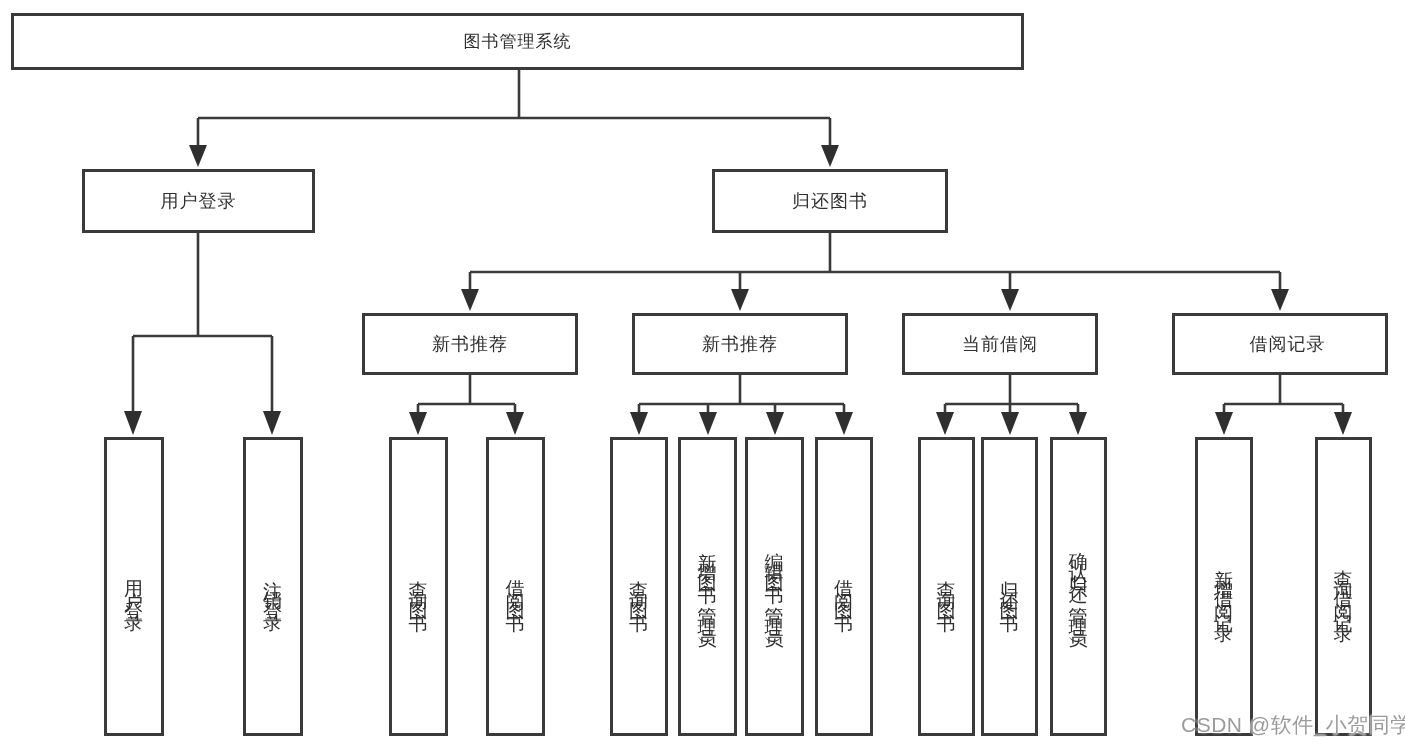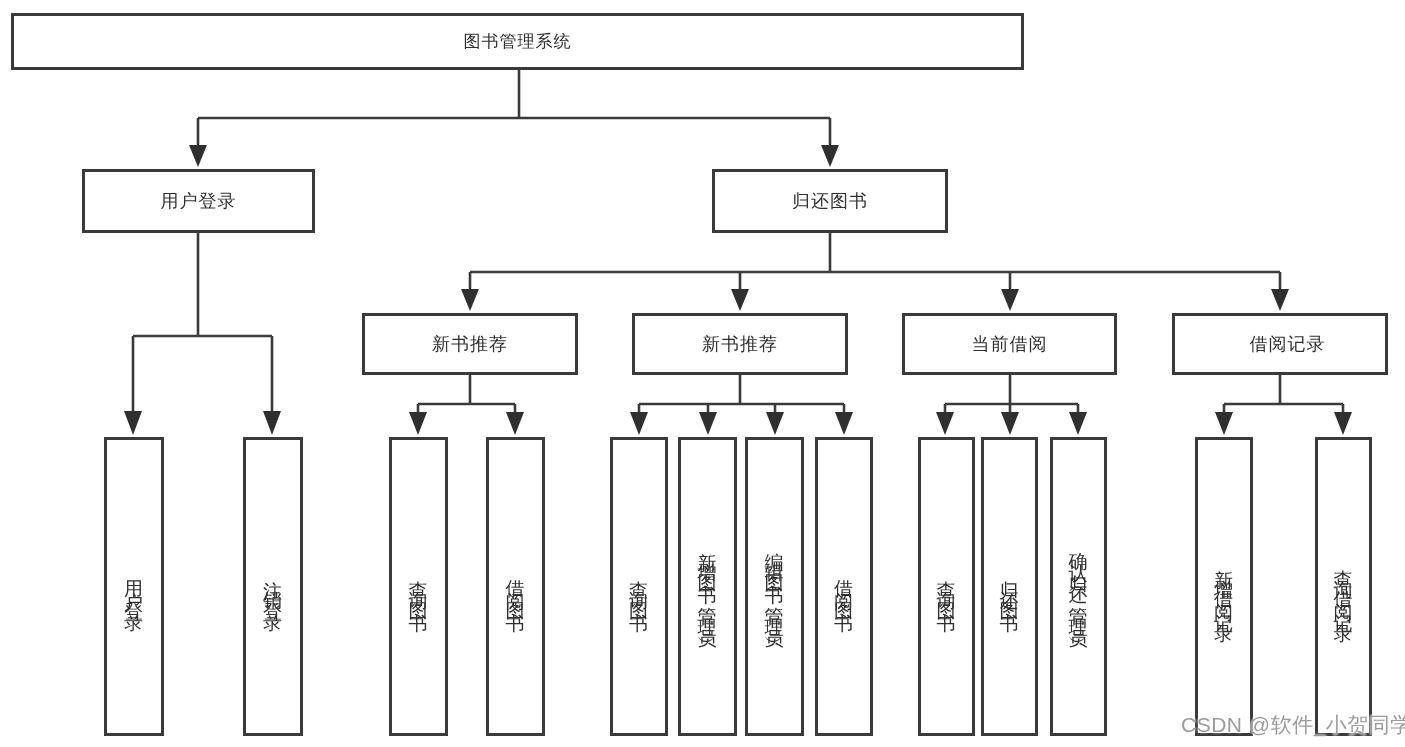--- a/index.html
+++ b/index.html
@@ -58,21 +58,21 @@
     color: #2f2f2f;
     max-height: 288px;
   }
   
   .box-root   { left: 11px;  top: 13px;  width: 1013px; height: 57px; }
   .box-root .label { font-size: 17px; }
   .box-ulogin { left: 82px;  top: 169px; width: 233px;  height: 64px; }
   .box-bmgmt  { left: 712px; top: 169px; width: 236px;  height: 64px; }
   .box-l3a { left: 362px;  top: 313px; width: 216px; height: 62px; }
   .box-l3b { left: 632px;  top: 313px; width: 216px; height: 62px; }
-  .box-l3c { left: 902px;  top: 313px; width: 215px; height: 62px; }
+  .box-l3c { left: 902px;  top: 313px; width: 196px; height: 62px; }
   .box-l3d { left: 1172px; top: 313px; width: 216px; height: 62px; padding-left: 15px; }
   
   .leaf { top: 437px; height: 299px; }
   .lf-g1a { left: 104px;  width: 60px; }
   .lf-g1b { left: 243px;  width: 60px; }
   .lf-g2a { left: 389px;  width: 59px; }
   .lf-g2b { left: 486px;  width: 59px; }
   .lf-g3a { left: 610px;  width: 58px; }
   .lf-g3b { left: 678px;  width: 59px; }
   .lf-g3c { left: 745px;  width: 59px; }

